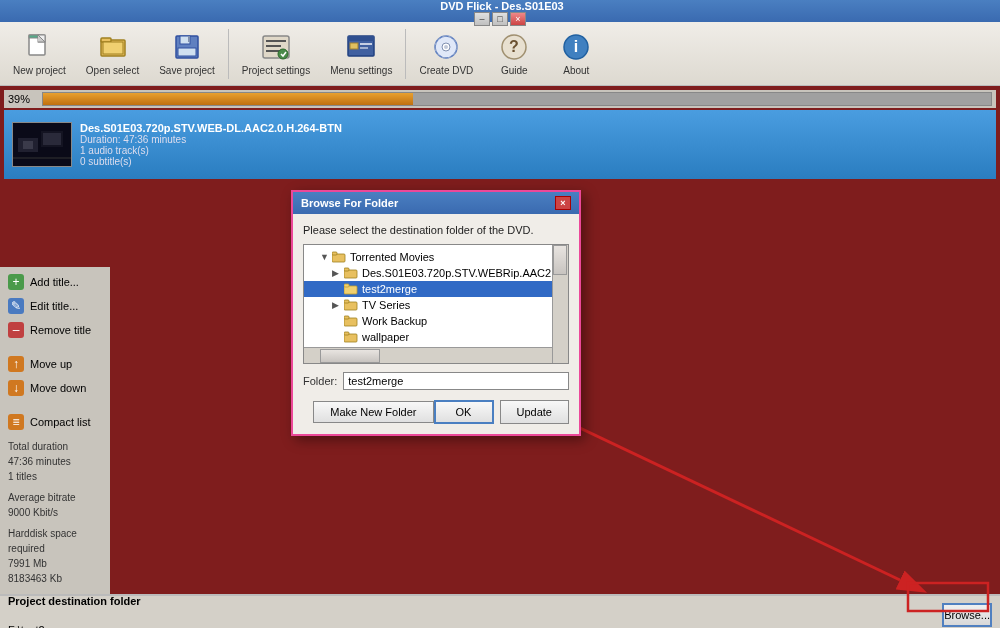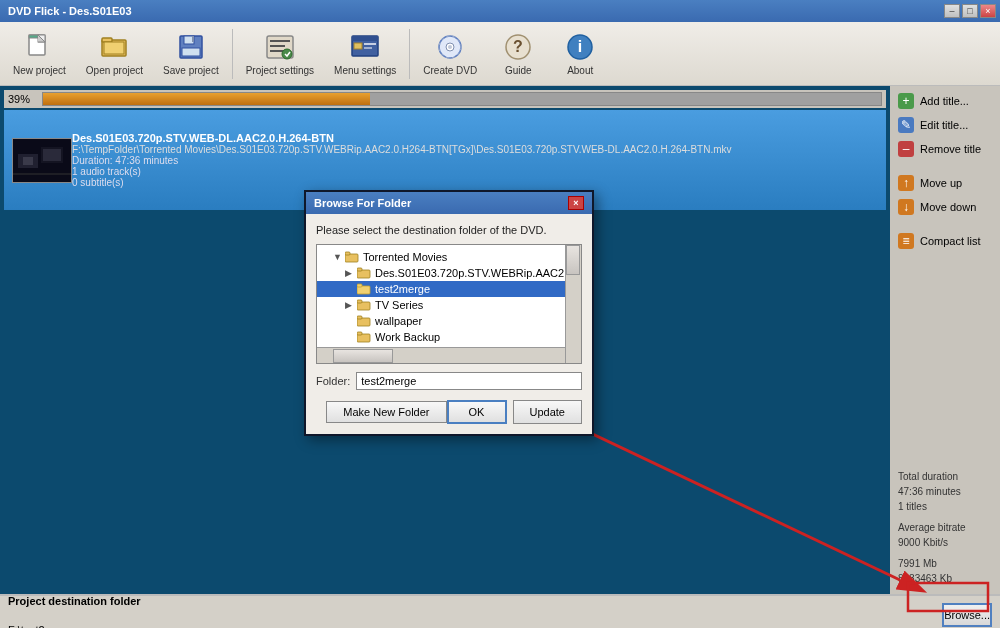--- a/index.html
+++ b/index.html
@@ -15,20 +15,21 @@
 
     
     .title-bar {
       background: linear-gradient(to bottom, #4a7fc1, #3a6ab0);
       height: 22px;
       display: flex;
       align-items: center;
       justify-content: space-between;
       padding: 0 4px;
       color: white;
+      flex-direction: column;
     }
     .title-bar-text {
       font-size: 11px;
       font-weight: bold;
       margin-left: 4px;
     }
     .title-bar-buttons {
       display: flex;
       gap: 2px;
     }
@@ -81,21 +82,22 @@
       width: 1px;
       height: 50px;
       background: #bbb;
       margin: 0 2px;
     }
 
     
     .main-area {
       display: flex;
       height: calc(628px - 22px - 58px - 40px);
-      background: #0c4a6e;
+      background: #7f1d1d;
+      flex-direction: column;
     }
 
     
     .content-panel {
       flex: 1;
       padding: 4px;
       overflow: hidden;
     }
 
     
@@ -119,24 +121,24 @@
     .progress-bar-inner {
       height: 100%;
       background: linear-gradient(to bottom, #e8a030, #c07010);
       width: 39%;
     }
 
     
     .title-item {
       background: linear-gradient(to bottom, #4a9de0, #2a7dc0);
       margin: 2px 0;
-      padding: 22px 8px;
-      display: flex;
-      align-items: center;
-      gap: 0;
+      padding: 12px 8px;
+      display: flex;
+      align-items: center;
+      gap: 8px;
       color: white;
     }
     .title-thumbnail {
       width: 60px;
       height: 45px;
       background: #1a1a2e;
       border: 1px solid #888;
       display: flex;
       align-items: center;
       justify-content: center;
@@ -237,24 +239,24 @@
     .dialog-overlay {
       position: absolute;
       top: 0; left: 0; right: 0; bottom: 0;
       z-index: 100;
     }
 
     
     .dialog {
       position: absolute;
       top: 190px;
-      left: 304px;
+      left: 291px;
       width: 290px;
       background: #f0ede8;
-      border: 2px solid #0f172a;
+      border: 2px solid #ec4899;
       box-shadow: 4px 4px 12px rgba(0,0,0,0.4);
       z-index: 200;
     }
     .dialog-titlebar {
       background: linear-gradient(to bottom, #4a7fc1, #3a6ab0);
       color: white;
       padding: 4px 8px;
       display: flex;
       align-items: center;
       justify-content: space-between;
@@ -401,21 +403,21 @@
   </div>
 
   <div class="toolbar-item">
     <div class="toolbar-icon">
       <svg width="30" height="30" viewBox="0 0 30 30">
         <rect x="3" y="8" width="24" height="16" rx="1" fill="#e8c060" stroke="#a08020" stroke-width="1.5"></rect>
         <rect x="3" y="6" width="10" height="4" rx="1" fill="#e8c060" stroke="#a08020" stroke-width="1.5"></rect>
         <rect x="5" y="10" width="20" height="12" rx="0" fill="#f0d070" stroke="#a08020" stroke-width="1"></rect>
       </svg>
     </div>
-    <span class="toolbar-label">Open project</span>
+    <span class="toolbar-label">Open select</span>
   </div>
 
   <div class="toolbar-item">
     <div class="toolbar-icon">
       <svg width="30" height="30" viewBox="0 0 30 30">
         <rect x="4" y="4" width="22" height="22" rx="1" fill="#6080c0" stroke="#3050a0" stroke-width="1.5"></rect>
         <rect x="8" y="4" width="10" height="8" rx="0" fill="#d0e0f0" stroke="#3050a0" stroke-width="1"></rect>
         <rect x="16" y="4" width="2" height="6" rx="0" fill="#8090b0"></rect>
         <rect x="6" y="16" width="18" height="8" rx="0" fill="#d0e0f0" stroke="#3050a0" stroke-width="1"></rect>
       </svg>
@@ -502,21 +504,20 @@
           <rect width="58" height="43" fill="#0a0a18"></rect>
           <rect x="5" y="15" width="20" height="14" fill="#2a2a3a" opacity="0.7"></rect>
           <rect x="10" y="18" width="10" height="8" fill="#3a3a4a"></rect>
           <rect x="28" y="8" width="22" height="16" fill="#1a1a2a" opacity="0.6"></rect>
           <rect x="30" y="10" width="18" height="12" fill="#2a2a3a"></rect>
           <line x1="0" y1="35" x2="58" y2="35" stroke="#333" stroke-width="1"></line>
         </svg>
       </div>
       <div class="title-info">
         <div class="title-name">Des.S01E03.720p.STV.WEB-DL.AAC2.0.H.264-BTN</div>
-        <div class="title-path">F:\TempFolder\Torrented Movies\Des.S01E03.720p.STV.WEBRip.AAC2.0.H264-BTN[TGx]\Des.S01E03.720p.STV.WEB-DL.AAC2.0.H.264-BTN.mkv</div>
         <div class="title-meta">Duration: 47:36 minutes</div>
         <div class="title-meta">1 audio track(s)</div>
         <div class="title-meta">0 subtitle(s)</div>
       </div>
     </div>
   </div>
 
   <div class="right-sidebar">
     <div class="sidebar-btn">
       <div class="sidebar-btn-icon btn-green">+</div>
@@ -546,20 +547,21 @@
     </div>
 
     <div class="stats-area">
       <div>Total duration</div>
       <div>47:36 minutes</div>
       <div>1 titles</div>
       <div style="height:6px"></div>
       <div>Average bitrate</div>
       <div>9000 Kbit/s</div>
       <div style="height:6px"></div>
+      <div>Harddisk space required</div>
       <div>7991 Mb</div>
       <div>8183463 Kb</div>
     </div>
   </div>
 </div>
 
 <div class="status-bar">
   <div class="status-left">
     <span class="status-label">Project destination folder</span>
     <span class="status-value">F:\test2merge</span>
@@ -635,32 +637,32 @@
           </div>
 
           <div class="tree-item">
             <div class="tree-indent"></div>
             <div class="tree-indent"></div>
             <span class="tree-expander"> </span>
             <svg class="folder-svg" width="14" height="12" viewBox="0 0 14 12" style="margin-right:4px">
               <rect x="0" y="3" width="13" height="8" rx="1" fill="#e8c060" stroke="#a08020" stroke-width="0.8"></rect>
               <rect x="0" y="1" width="5" height="3" rx="1" fill="#e8c060" stroke="#a08020" stroke-width="0.8"></rect>
             </svg>
-            <span>wallpaper</span>
+            <span>Work Backup</span>
           </div>
 
           <div class="tree-item">
             <div class="tree-indent"></div>
             <div class="tree-indent"></div>
             <span class="tree-expander"> </span>
             <svg class="folder-svg" width="14" height="12" viewBox="0 0 14 12" style="margin-right:4px">
               <rect x="0" y="3" width="13" height="8" rx="1" fill="#e8c060" stroke="#a08020" stroke-width="0.8"></rect>
               <rect x="0" y="1" width="5" height="3" rx="1" fill="#e8c060" stroke="#a08020" stroke-width="0.8"></rect>
             </svg>
-            <span>Work Backup</span>
+            <span>wallpaper</span>
           </div>
         </div>
 
         <div class="tree-scrollbar">
           <div class="tree-scrollbar-thumb"></div>
         </div>
 
         <div style="position:absolute;bottom:0;left:0;right:16px;height:16px;background:#d4d0c8;border-top:1px solid #999;">
           <div style="width:60px;height:14px;background:linear-gradient(to bottom,#e8e4e0,#c8c4c0);border:1px solid #999;margin:1px 16px;"></div>
         </div>

